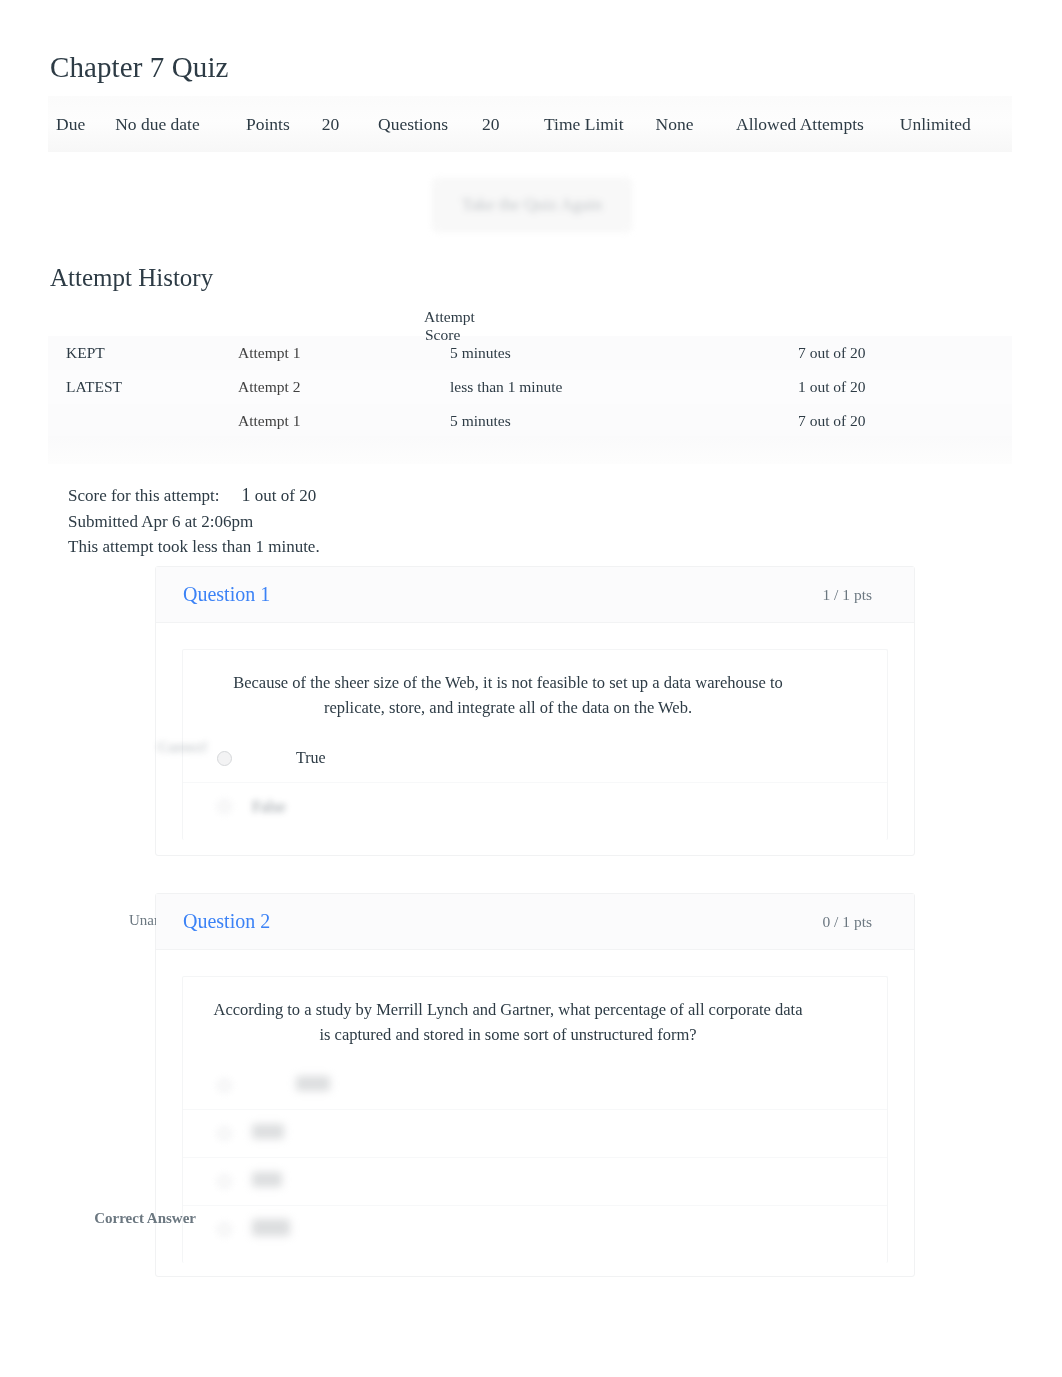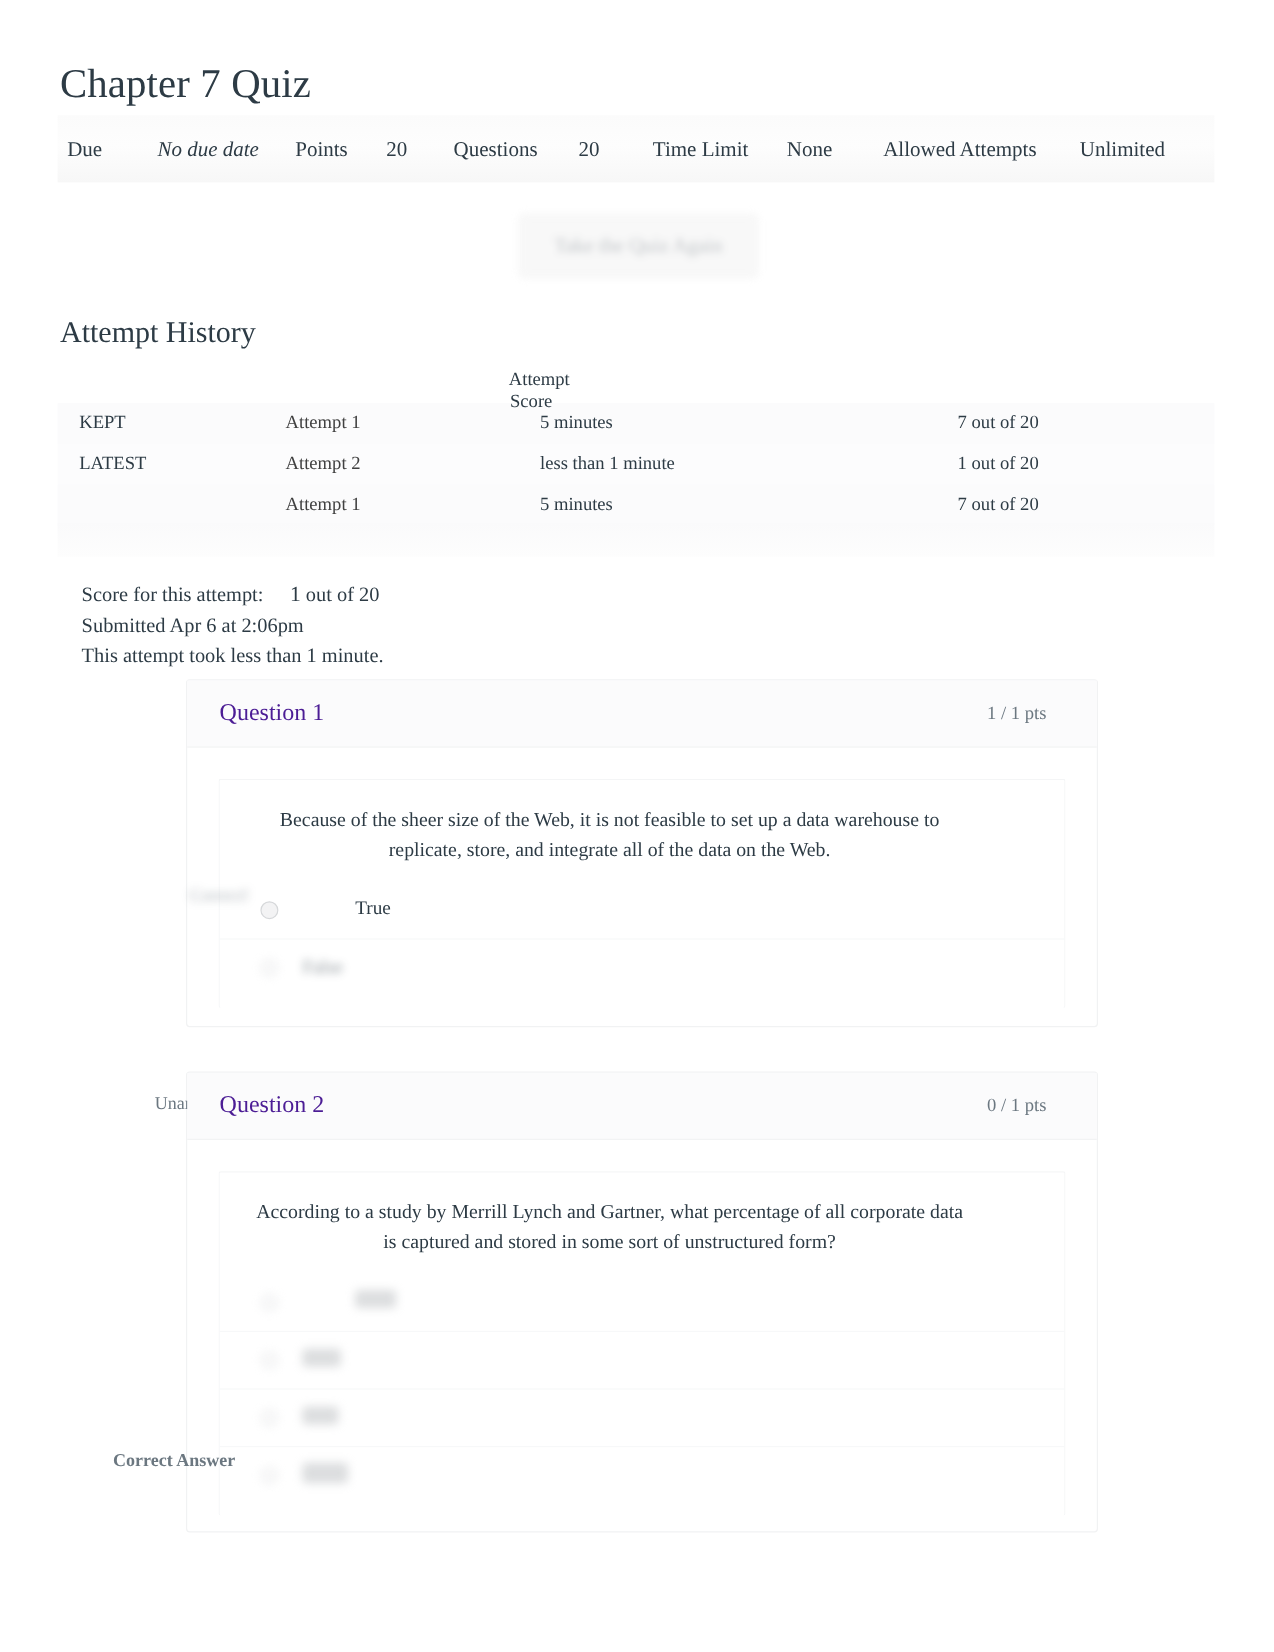--- a/index.html
+++ b/index.html
@@ -18,21 +18,21 @@
     width: 1062px;
     height: 1377px;
     padding: 0;
   }
 
   
   .quiz-title {
     position: absolute;
     left: 50px;
     top: 52px;
-    font-size: 34px;
+    font-size: 29px;
     font-weight: normal;
     color: #2d3b45;
     letter-spacing: .1px;
     line-height: 1.1;
   }
 
   
   .meta-strip {
     position: absolute;
     left: 48px;
@@ -41,21 +41,21 @@
     height: 56px;
     background: linear-gradient(180deg,#fbfbfb 0%, #fdfdfd 45%, #f7f7f7 100%);
     display: flex;
     align-items: center;
   }
   .meta-item { display: flex; align-items: baseline; font-size: 17.5px; gap: 16px; }
   .meta-label { color: #2d3b45; }
   .meta-value { color: #2d3b45; }
 
   .mi-due   { position: absolute; left: 8px; }
-  .mi-due .meta-value   { margin-left: 30px; font-style: italic; }
+  .mi-due .meta-value   { margin-left: 14px; }
   .mi-points{ position: absolute; left: 198px; }
   .mi-points .meta-value{ margin-left: 16px; }
   .mi-qs    { position: absolute; left: 330px; }
   .mi-qs .meta-value    { margin-left: 18px; }
   .mi-time  { position: absolute; left: 496px; }
   .mi-time .meta-value  { margin-left: 16px; }
   .mi-att   { position: absolute; left: 688px; }
   .mi-att .meta-value   { margin-left: 20px; }
 
   
@@ -145,21 +145,21 @@
     position: relative;
     height: 56px;
     background: #fbfbfc;
     border-bottom: 1px solid #f2f3f4;
     display: flex;
     align-items: center;
   }
   .qname {
     margin-left: 27px;
     font-size: 20px;
-    color: #4c1d95;
+    color: #3b82f6;
   }
   .qpts {
     position: absolute;
     right: 42px;
     font-size: 15.5px;
     color: #6b7780;
   }
 
   .qbody {
     margin: 26px 26px 0 26px;

